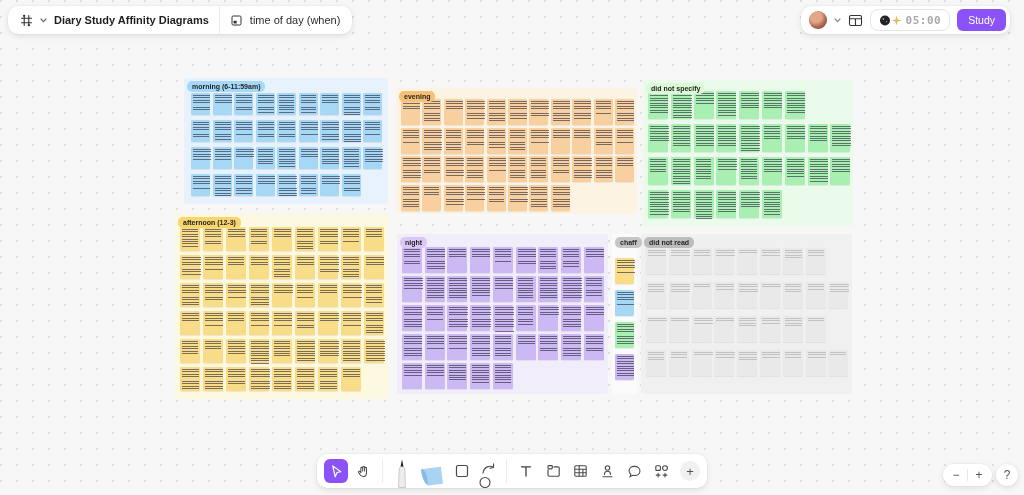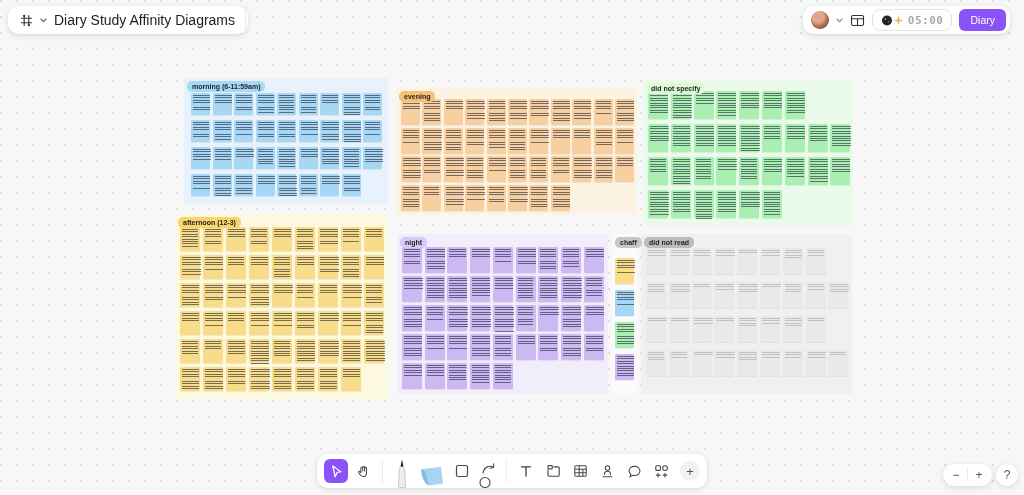--- a/index.html
+++ b/index.html
@@ -7,21 +7,21 @@
   #stage{position:relative;width:1024px;height:495px;background-color:#f7f7f8;
     background-image:radial-gradient(circle at 1px 1px,#dcdcdf 1px,transparent 1.4px);
     background-size:16px 16px;}
   
   .panel{position:absolute;background:#fff;border-radius:10px;
     box-shadow:0 2px 6px rgba(0,0,0,.10),0 0 0 .5px rgba(0,0,0,.04);
     display:flex;align-items:center;}
   #header{left:8px;top:6px;height:28px;padding:0 2px;}
   #header .seg{display:flex;align-items:center;height:100%;padding:0 10px;gap:7px;}
   #header .vdiv{width:1px;height:28px;background:#e9e9e9;}
-  .doc-title{font-size:14px;font-weight:400;color:#1e1e1e;white-space:nowrap;}
+  .doc-title{font-size:11px;font-weight:700;color:#1e1e1e;white-space:nowrap;}
   .tab-label{font-size:11px;color:#2c2c2c;white-space:nowrap;}
   .chev{display:inline-block;}
   #topright{right:14px;top:6px;height:28px;padding:0 4px 0 8px;gap:7px;}
   .avatar{width:18px;height:18px;border-radius:50%;
     background:radial-gradient(circle at 38% 32%,#e4a68a 0 34%,#b06a4e 60%,#6e3f2e 100%);
     box-shadow:inset 0 0 0 .5px rgba(0,0,0,.15);}
   .timer-chip{display:flex;align-items:center;gap:4px;border:1px solid #e4e4e6;
     border-radius:8px;height:20px;padding:0 8px;}
   .timer-digits{font-family:"DejaVu Sans Mono",monospace;font-size:11px;font-weight:600;
     color:#a9a9ad;letter-spacing:.5px;}
@@ -66,20 +66,29 @@
         </svg>
       </span>
       <span class="chev">
         <svg width="7" height="5" viewBox="0 0 7 5" fill="none" stroke="#666" stroke-width="1.1" stroke-linecap="round">
             <path d="M1 1 L3.5 3.6 L6 1"></path>
           </svg>
       </span>
       <span class="doc-title">Diary Study Affinity Diagrams</span>
     </div>
     <div class="vdiv"></div>
+    <div class="seg">
+      <span>
+        <svg width="13" height="13" viewBox="0 0 13 13" fill="none" stroke="#333" stroke-width="1">
+          <rect x="2" y="2" width="9" height="9" rx="1.2"></rect>
+          <rect x="3.6" y="6.8" width="3" height="2.6" rx="0.5" fill="#333" stroke="none"></rect>
+        </svg>
+      </span>
+      <span class="tab-label">time of day (when)</span>
+    </div>
   </div>
 
   <div id="topright" class="panel">
     <span class="avatar"></span>
     <span class="chev">
       <svg width="7" height="5" viewBox="0 0 7 5" fill="none" stroke="#888" stroke-width="1.1" stroke-linecap="round">
           <path d="M1 1 L3.5 3.6 L6 1"></path>
         </svg>
     </span>
     <span>
@@ -96,21 +105,21 @@
             <circle cx="7.6" cy="7.6" r="0.7" fill="#9a9a9a"></circle>
         </svg>
       </span>
       <span style="margin-left:-5px;">
         <svg width="11" height="11" viewBox="0 0 11 11">
           <path d="M5.5 0.5 L6.6 4.4 L10.5 5.5 L6.6 6.6 L5.5 10.5 L4.4 6.6 L0.5 5.5 L4.4 4.4 Z" fill="#dcbd4e"></path>
         </svg>
       </span>
       <span class="timer-digits">05:00</span>
     </span>
-    <button class="share-btn">Diary</button>
+    <button class="share-btn">Study</button>
   </div>
 
   <div id="toolbar" class="panel">
     <div class="tool active">
       <svg width="15" height="15" viewBox="0 0 16 16" fill="none" stroke="#fff" stroke-width="1.3" stroke-linejoin="round">
         <path d="M4 2 L12.5 8.2 L8.6 9 L6.6 13.6 Z"></path>
       </svg>
     </div>
     <div class="tool">
       <svg width="15" height="15" viewBox="0 0 16 16" fill="none" stroke="#4a4a4a" stroke-width="1.1" stroke-linecap="round" stroke-linejoin="round">

